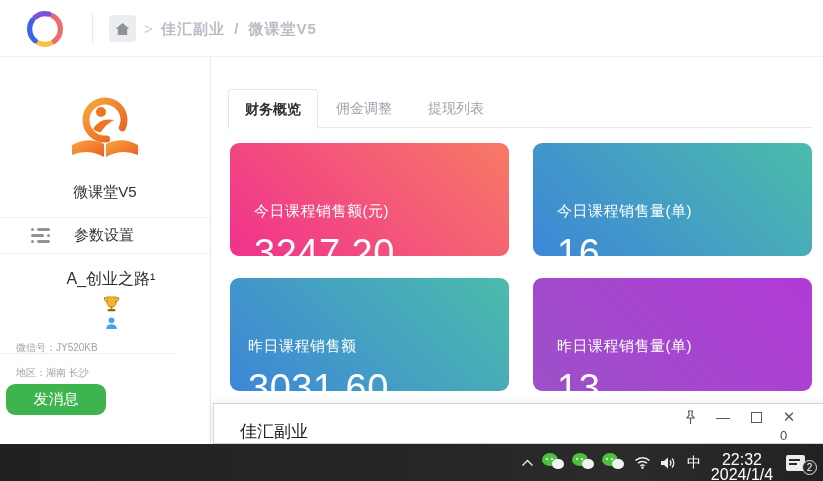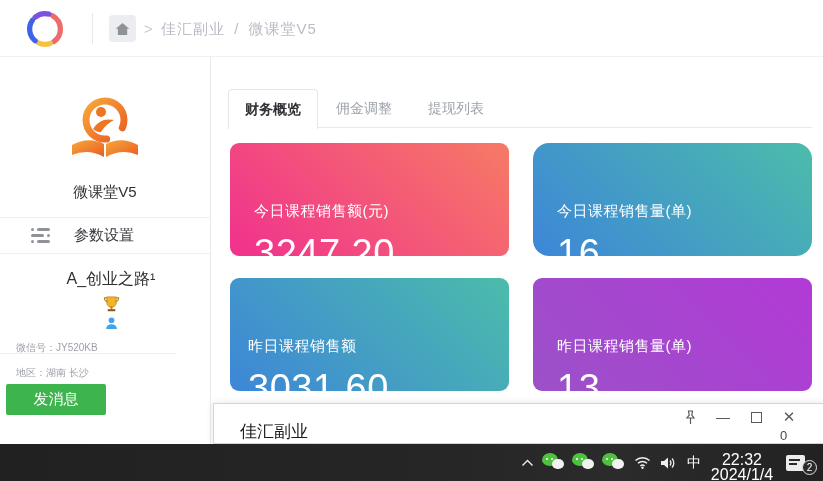--- a/index.html
+++ b/index.html
@@ -13,21 +13,21 @@
   
   .header { position:absolute; left:0; top:0; width:823px; height:57px;
     background:#fff; border-bottom:1px solid #eef0f2; }
   .app-logo { position:absolute; left:22px; top:6px; width:46px; height:46px; }
   .hdr-divider { position:absolute; left:92px; top:13px; width:1px; height:31px; background:#e6e8eb; }
   .home-btn { position:absolute; left:109px; top:15px; width:27px; height:27px;
     background:#ecedf0; border-radius:4px; display:flex; align-items:center; justify-content:center; cursor:pointer; }
   .crumb-chevron { position:absolute; left:144px; top:0; height:57px; line-height:57px;
     color:#c9ccd2; font-size:15px; }
   .breadcrumb { position:absolute; left:161px; top:0; height:57px; line-height:57px;
-    color:#b8bcc4; font-size:15px; letter-spacing:1px; }
+    color:#b8bcc4; font-size:15px; letter-spacing:1px;font-weight:bold; }
   .breadcrumb span { cursor:pointer; }
   .breadcrumb .sep { margin:0 4px; cursor:default; }
 
   
   .sidebar { position:absolute; left:0; top:57px; width:211px; height:387px;
     background:#fff; border-right:1px solid #e8eaed; }
   .org-logo { position:absolute; left:67px; top:36px; width:76px; height:76px; }
   .app-name { position:absolute; left:0; top:126px; width:100%; text-align:center;
     color:#303133; font-size:15px; }
   .side-div1 { position:absolute; left:0; top:160px; width:100%; height:1px; background:#f0f0f0; }
@@ -36,21 +36,21 @@
   .menu-icon { margin-left:31px; width:20px; height:15px; position:relative; }
   .menu-icon i { position:absolute; height:3px; border-radius:2px; background:#8f9399; }
   .menu-label { margin-left:23px; color:#36383c; font-size:15px; }
 
   .user-block { position:absolute; left:16px; top:212px; width:190px; }
   .user-name-row { display:flex; align-items:center; gap:5px;flex-direction:column; }
   .user-name { color:#2e3033; font-size:16px; }
   .user-meta { margin-top:11px; color:#9da1a9; font-size:10px; }
   .side-div2 { position:absolute; left:0; top:296px; width:176px; height:1px; background:#efefef; }
   .send-btn { position:absolute; left:6px; top:327px; width:100px; height:31px;
-    background:#3db44d; border:none; border-radius:2px; color:#fff; font-size:15px;
+    background:#3db44d; border:none; border-radius:9px; color:#fff; font-size:15px;
     cursor:pointer; font-family:inherit; }
 
   
   .tabs { position:absolute; left:228px; top:89px; width:584px; height:39px;
     border-bottom:1px solid #e7e9ec; display:flex; }
   .tab { width:92px; height:39px; line-height:39px; text-align:center;
     font-size:14px; color:#9da2aa; cursor:pointer; }
   .tab.active { background:#fff; border:1px solid #e3e6ea; border-bottom:none;
     border-radius:4px 4px 0 0; color:#2f3135; font-weight:bold; height:40px; width:90px; }
 
@@ -189,21 +189,21 @@
     <div class="tab active">财务概览</div>
     <div class="tab">佣金调整</div>
     <div class="tab">提现列表</div>
   </div>
 
   <div class="cards">
     <div class="stat-card" style="background-image: linear-gradient(45deg, rgb(240, 49, 142), rgb(247, 122, 101));">
       <div class="stat-label">今日课程销售额(元)</div>
       <div class="stat-value">3247.20</div>
     </div>
-    <div class="stat-card" style="background-image: linear-gradient(45deg, rgb(61, 134, 216), rgb(76, 188, 170)); border-radius: 16px;">
+    <div class="stat-card" style="background-image: linear-gradient(45deg, rgb(61, 134, 216), rgb(76, 188, 170));">
       <div class="stat-label">今日课程销售量(单)</div>
       <div class="stat-value">16</div>
     </div>
     <div class="stat-card" style="background-image: linear-gradient(45deg, rgb(61, 134, 216), rgb(76, 188, 170)); padding-left: 18px;">
       <div class="stat-label">昨日课程销售额</div>
       <div class="stat-value">3031.60</div>
     </div>
     <div class="stat-card" style="background-image: linear-gradient(45deg, rgb(155, 81, 200), rgb(178, 58, 214));">
       <div class="stat-label">昨日课程销售量(单)</div>
       <div class="stat-value">13</div>

